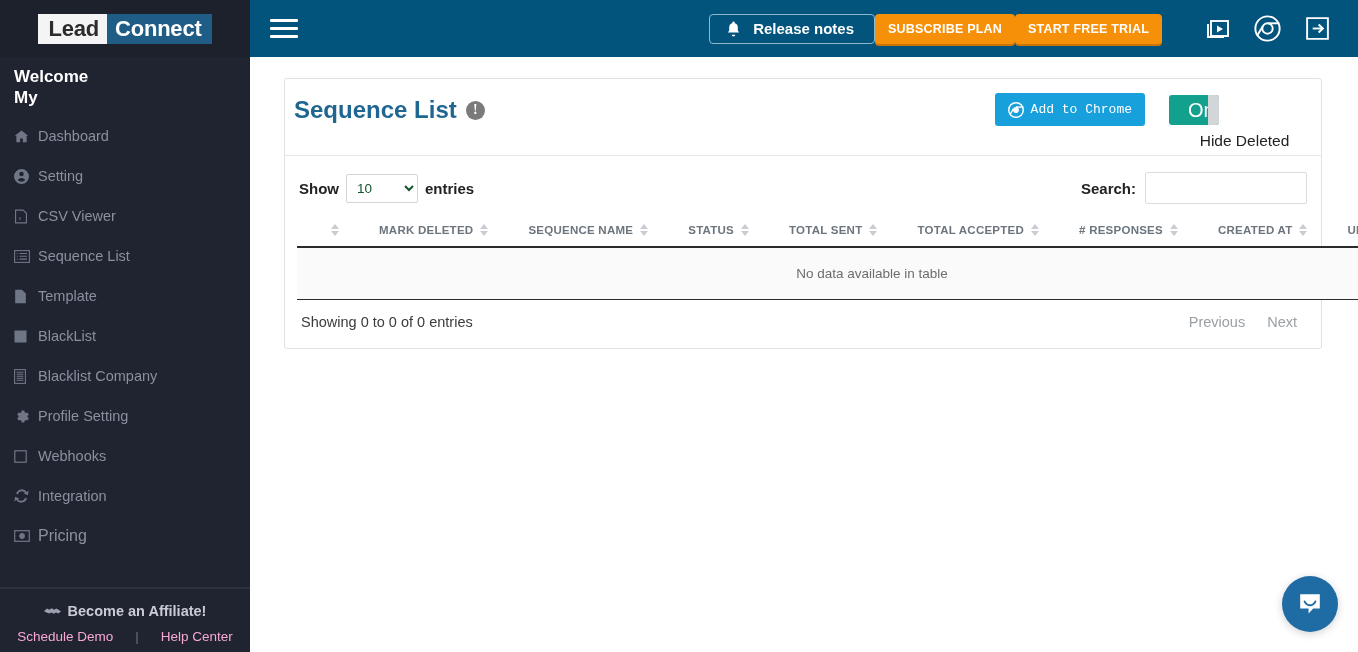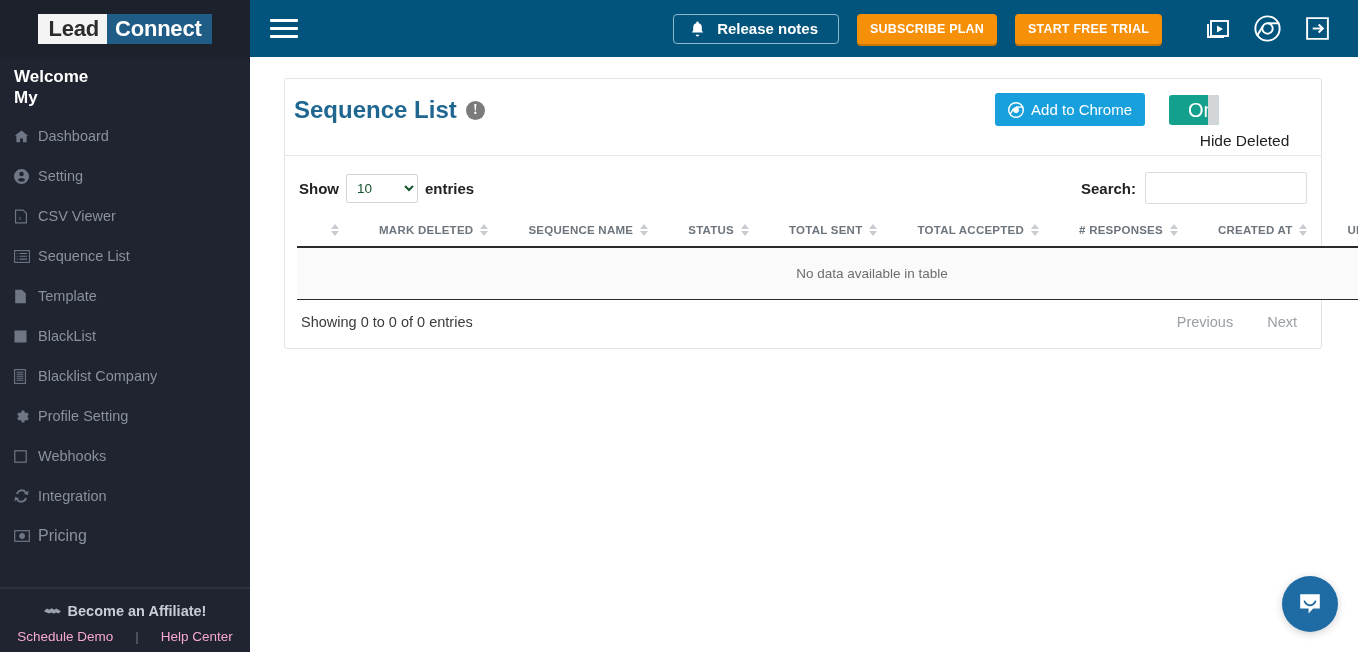--- a/index.html
+++ b/index.html
@@ -108,21 +108,20 @@
     height: 30px; padding: 0 20px 0 16px;
     border: 1px solid #8fb7cc;
     border-radius: 4px;
     background: transparent;
     color: #ffffff; font-size: 15px; font-weight: bold;
     cursor: pointer;
   }
   .release-btn svg { display: block; }
 
   .pill-btn {
-    margin-left: 18px;
     height: 30px; padding: 0 13px;
     border: none; border-radius: 4px;
     background: #f79009;
     box-shadow: 0 2px 0 #c97605;
     color: #ffffff; font-size: 12.5px; font-weight: bold;
     letter-spacing: 0.2px;
     cursor: pointer;
     display: inline-flex; align-items: center;
     font-family: "Liberation Sans", sans-serif;
   }
@@ -163,23 +162,23 @@
     line-height: 1;
   }
   .head-right {
     position: absolute; right: 12px; top: 14px;
     display: flex; align-items: flex-start; gap: 24px;
   }
   .chrome-btn {
     display: inline-flex; align-items: center; gap: 7px;
     height: 33px; padding: 0 13px;
     background: #18a0dd; border: none; border-radius: 3px;
-    color: #ffffff; font-size: 15px;
-    cursor: pointer;
-    font-family: Liberation Sans, sans-serif;
+    color: #ffffff; font-size: 13px;
+    cursor: pointer;
+    font-family: Liberation Mono, monospace;
   }
   .chrome-btn svg { display: block; }
 
   .toggle-group {
     display: flex; flex-wrap: wrap; align-items: flex-start;
     width: 140px; padding-top: 2px;
   }
   .toggle {
     width: 50px; height: 30px;
     border-radius: 3px;
@@ -268,21 +267,21 @@
     font-size: 13.5px; color: #6d6d6d;
     background: #fafafa;
     border-bottom: 1px solid #2b2b2b;
   }
 
   .tbl-footer {
     display: flex; align-items: center; justify-content: space-between;
     padding: 14px 4px 10px 4px;
   }
   .dt-info { font-size: 14.5px; color: #3b3b3b; }
-  .dt-paginate { display: flex; align-items: center; gap: 34px; padding-right: 8px; }
+  .dt-paginate { display: flex; align-items: center; gap: 22px; padding-right: 8px; }
   .dt-paginate a {
     font-size: 14.5px; color: #9aa0a6;
     text-decoration: none; cursor: pointer;
   }
 
   
   .intercom {
     position: absolute; right: 20px; bottom: 20px;
     width: 56px; height: 56px; border-radius: 50%;
     background: #1f6ca5;

